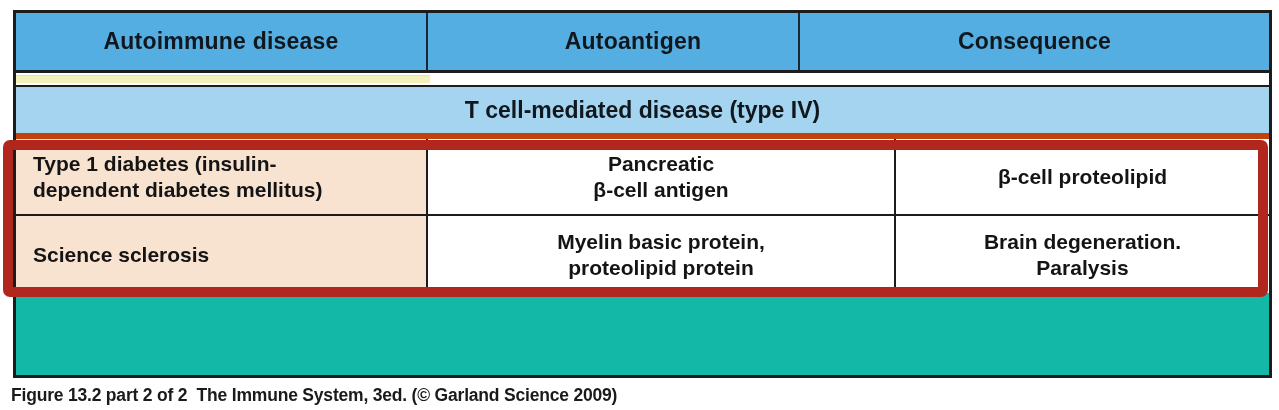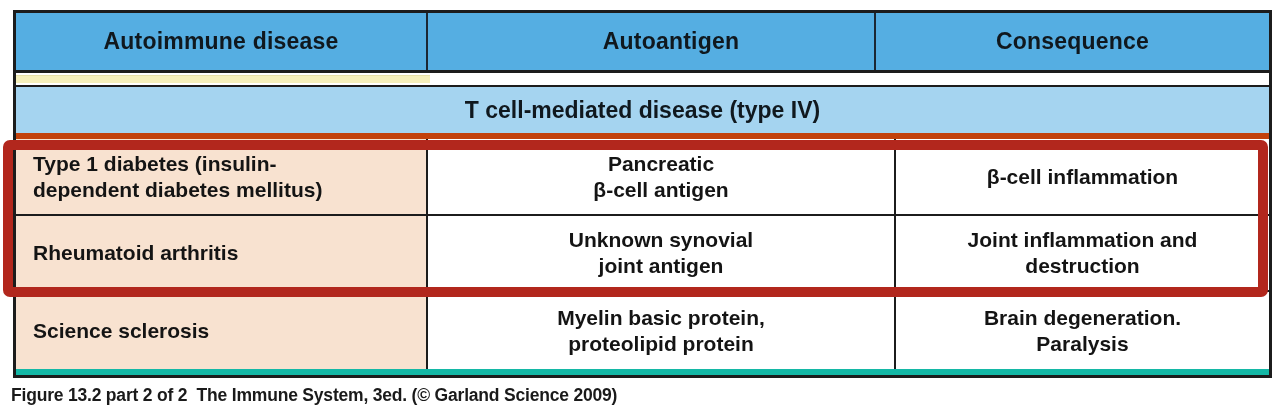--- a/index.html
+++ b/index.html
@@ -16,21 +16,21 @@
     display: flex; flex-direction: column;
   }
 
   .header-row { display: flex; height: 57px; background: #55aee2; }
   .header-cell {
     display: flex; align-items: center; justify-content: center;
     font-weight: bold; font-size: 23px; color: #10181e;
     letter-spacing: 0.2px;
   }
   .hc1 { width: 412px; border-right: 2px solid #1b2733; }
-  .hc2 { width: 448px; border-right: 2px solid #1b2733; padding-left: 40px; }
+  .hc2 { width: 372px; border-right: 2px solid #1b2733; padding-left: 40px; }
   .hc3 { flex: 1; }
 
   .sep-band {
     height: 17px; background: #ffffff;
     border-top: 3px solid #1c1c1c; border-bottom: 2px solid #1c1c1c;
     position: relative;
   }
   .sep-stripe {
     position: absolute; left: 0; top: 2px; height: 8px; width: 414px;
     background: #f5efbb; border-top: 1px solid #e6dfa8;
@@ -92,30 +92,23 @@
       <div class="sep-stripe"></div>
     </div>
 
     <div class="section-row">T cell-mediated disease (type IV)</div>
 
     <div class="data-row bordered">
       <div class="cell c1">Type 1 diabetes (insulin-
 dependent diabetes mellitus)</div>
       <div class="cell c2">Pancreatic
 β-cell antigen</div>
-      <div class="cell c3">β-cell inflammation</div>
+      <div class="cell c3">β-cell proteolipid</div>
     </div>
 
-    <div class="data-row mid bordered">
-      <div class="cell c1">Rheumatoid arthritis</div>
-      <div class="cell c2">Unknown synovial
-joint antigen</div>
-      <div class="cell c3">Joint inflammation and
-destruction</div>
-    </div>
 
     <div class="data-row">
       <div class="cell c1">Science sclerosis</div>
       <div class="cell c2">Myelin basic protein,
 proteolipid protein</div>
       <div class="cell c3">Brain degeneration.
 Paralysis</div>
     </div>
 
   </div>

